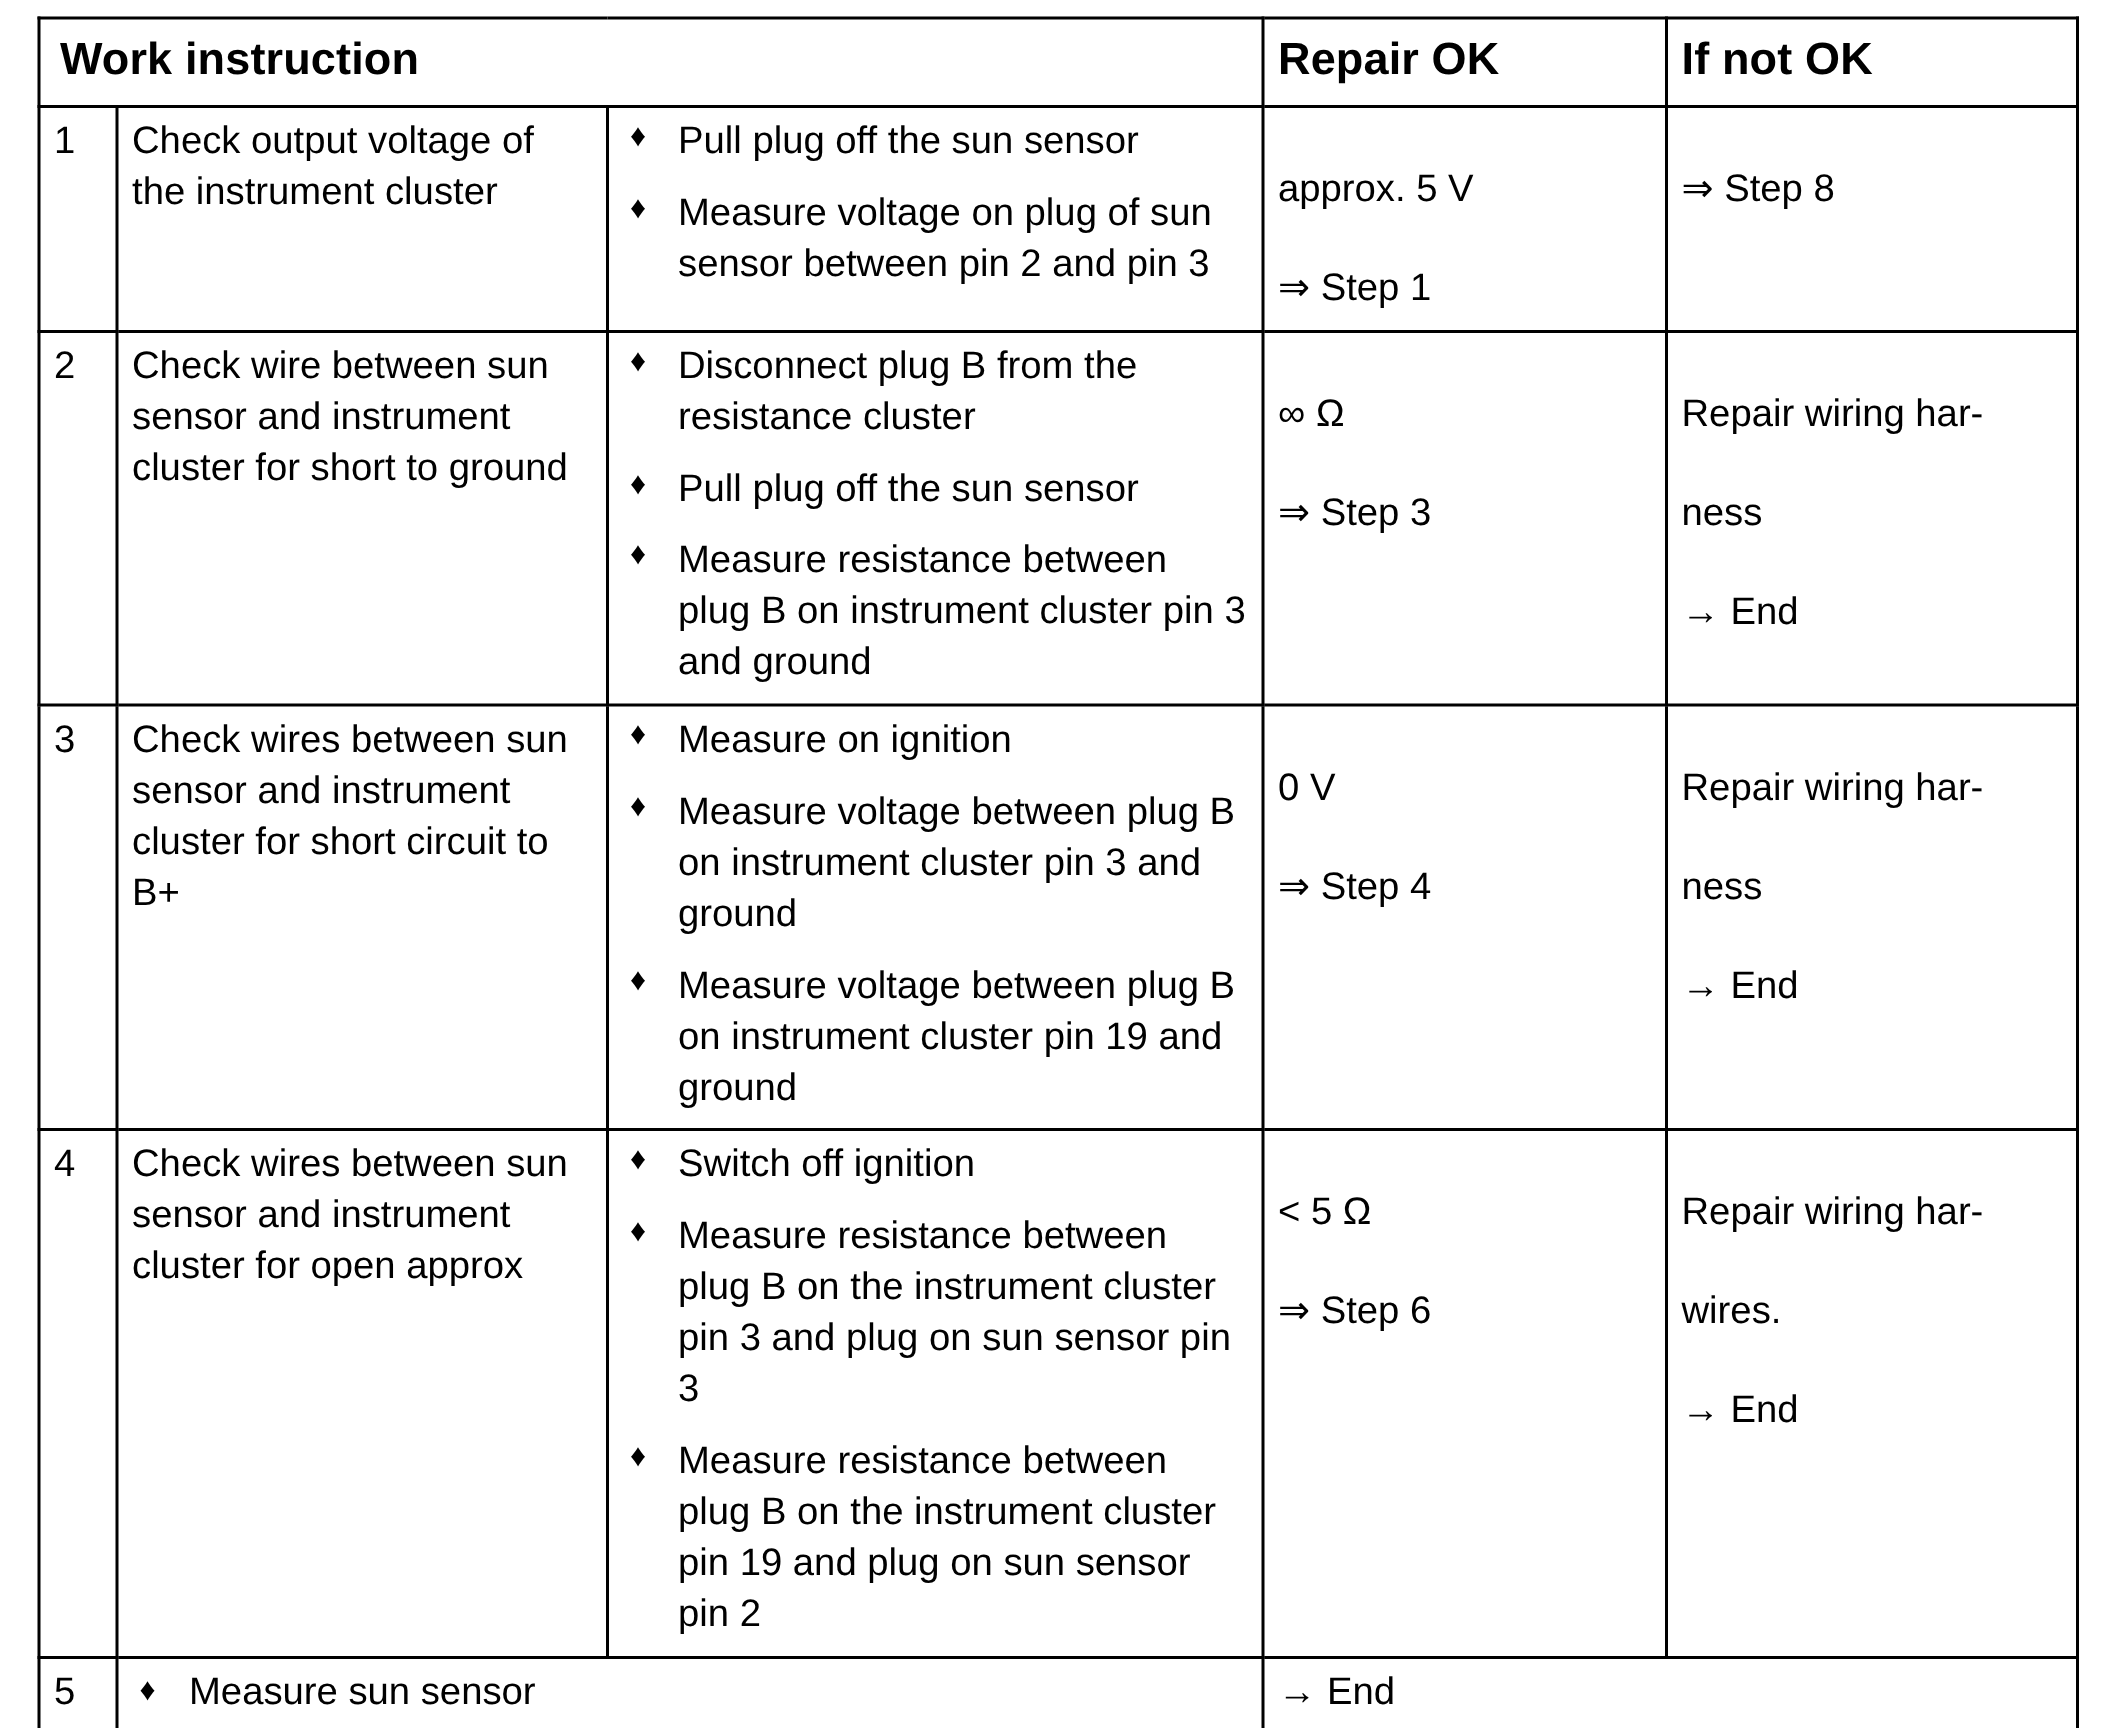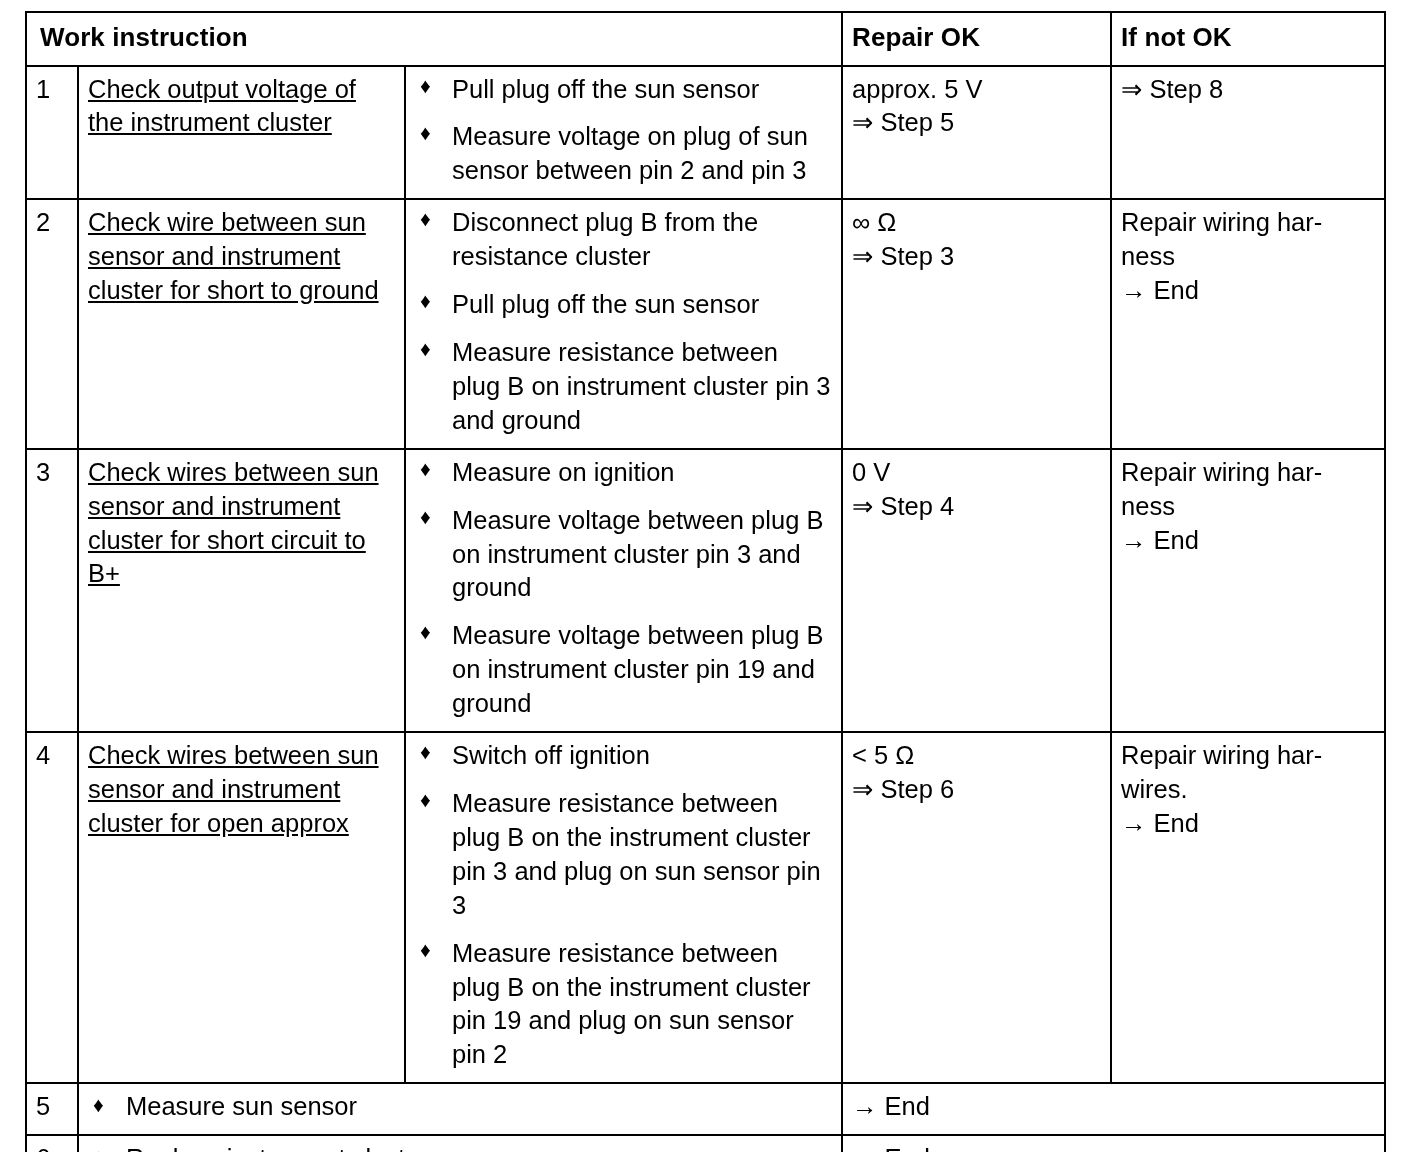--- a/index.html
+++ b/index.html
@@ -44,35 +44,34 @@
   col.c-num    { width: 52px;  }
   col.c-title  { width: 327px; }
   col.c-steps  { width: 437px; }
   col.c-ok     { width: 269px; }
   col.c-notok  { width: 274px; }
 
   
   tr.hdr th {
     font-weight: bold;
     padding-top: 7px;
-    font-size: 26px;
+    font-size: 30px;
     letter-spacing: 0.1px;
   }
   tr.hdr th.h-work { padding-left: 13px; }
 
   td.num {
     text-align: left;
     padding-left: 9px;
     padding-right: 4px;
   }
 
   td.title {
     padding-left: 12px;
     padding-right: 6px;
-    text-decoration: underline;
   }
 
   td.steps {
     padding-left: 10px;
     padding-right: 6px;
   }
 
   td.ok, td.notok {
     padding-left: 12px;
     padding-right: 6px;
@@ -105,21 +104,21 @@
     position: relative;
     padding-left: 38px;
   }
   td.steps-inline .inline-item .bullet-glyph {
     position: absolute;
     left: 5px;
     top: -1px;
     font-size: 21px;
   }
 
-  .line { display: block; white-space: pre-wrap; }
+  .line { display: block; white-space: pre-wrap; margin-top: 32px; }
 
   .row-tall-1 td { height: 104px; }
   .row-tall-2 td { height: 210px; }
   .row-tall-3 td { height: 243px; }
   .row-tall-4 td { height: 308px; }
   .row-short td  { height: 24px; padding-top: 8px; padding-bottom: 10px; }
 </style>
 </head>
 <body>
 
@@ -154,21 +153,21 @@
               <span>Pull plug off the sun sensor</span>
             </li>
             <li>
               <span class="bullet-glyph">♦</span>
               <span>Measure voltage on plug of sun sensor between pin 2 and pin 3</span>
             </li>
           </ul>
         </td>
         <td class="ok">
           <span class="line">approx. 5 V</span>
-          <span class="line">⇒ Step 5</span>
+          <span class="line">⇒ Step 1</span>
         </td>
         <td class="notok">
           <span class="line">⇒ Step 8</span>
         </td>
       </tr>
 
       <tr class="row-tall-2">
         <td class="num">2</td>
         <td class="title">Check wire between sun sensor and instrument cluster for short to ground</td>
         <td class="steps">

